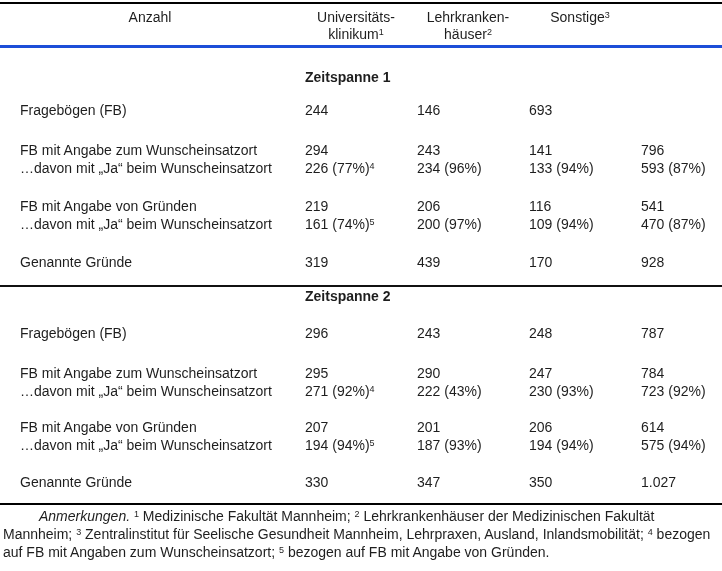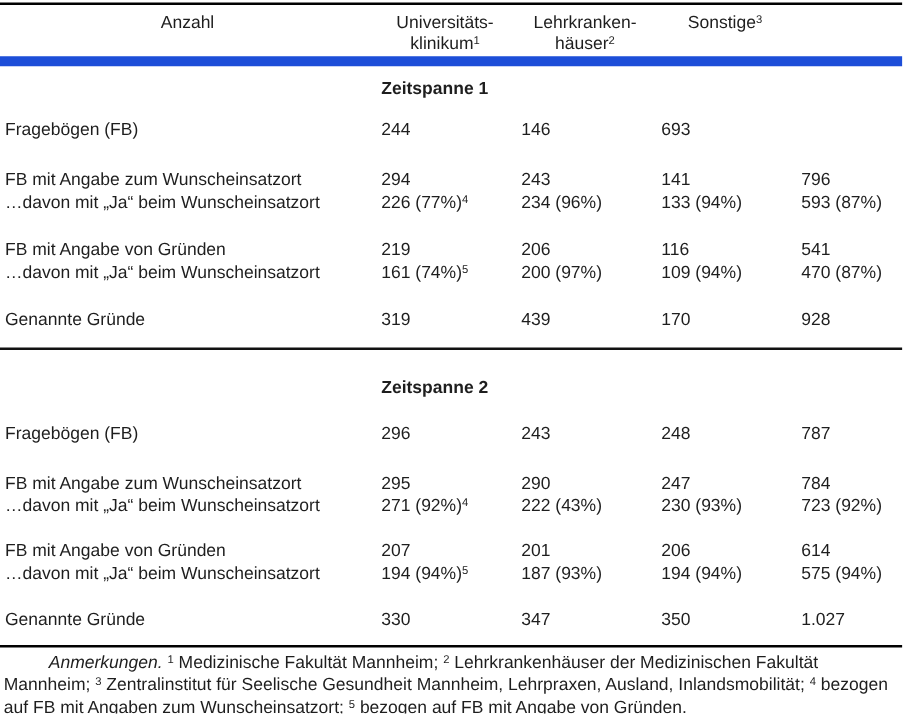--- a/index.html
+++ b/index.html
@@ -22,43 +22,43 @@
   .rule-bottom { border-top: 2px solid #000; margin-top: 12px; }
 
   .grid {
     display: grid;
     grid-template-columns: 300px 112px 112px 112px 86px;
     width: 722px;
   }
   .header-row {
     padding-top: 5px;
     padding-bottom: 2px;
-    border-bottom: 8px solid #1d4ed8;
+    border-bottom: 3px solid #1d4ed8;
   }
   .header-cell {
     text-align: center;
     line-height: 17px;
     white-space: nowrap;
   }
   .row { line-height: 18px; }
-  .row .label { padding-left: 4px; white-space: nowrap; }
+  .row .label { padding-left: 20px; white-space: nowrap; }
   .row .cell  { padding-left: 5px; white-space: nowrap; }
 
   .section-title {
     font-weight: bold;
     line-height: 18px;
   }
   .section-title .title-text { grid-column: 2 / span 4; padding-left: 5px; white-space: nowrap; }
 
-  .mt-title-1 { margin-top: 8px; }
+  .mt-title-1 { margin-top: 20px; }
   .mt-g1      { margin-top: 15px; }
   .mt-g2      { margin-top: 22px; }
   .mt-g3      { margin-top: 20px; }
   .mt-g4      { margin-top: 20px; }
-  .mt-title-2 { margin-top: 20px; }
+  .mt-title-2 { }
   .mt2-g1     { margin-top: 19px; }
   .mt2-g2     { margin-top: 22px; }
   .mt2-g3     { margin-top: 18px; }
   .mt2-g4     { margin-top: 19px; }
 
   sup {
     font-size: 9px;
     line-height: 0;
     vertical-align: baseline;
     position: relative;

